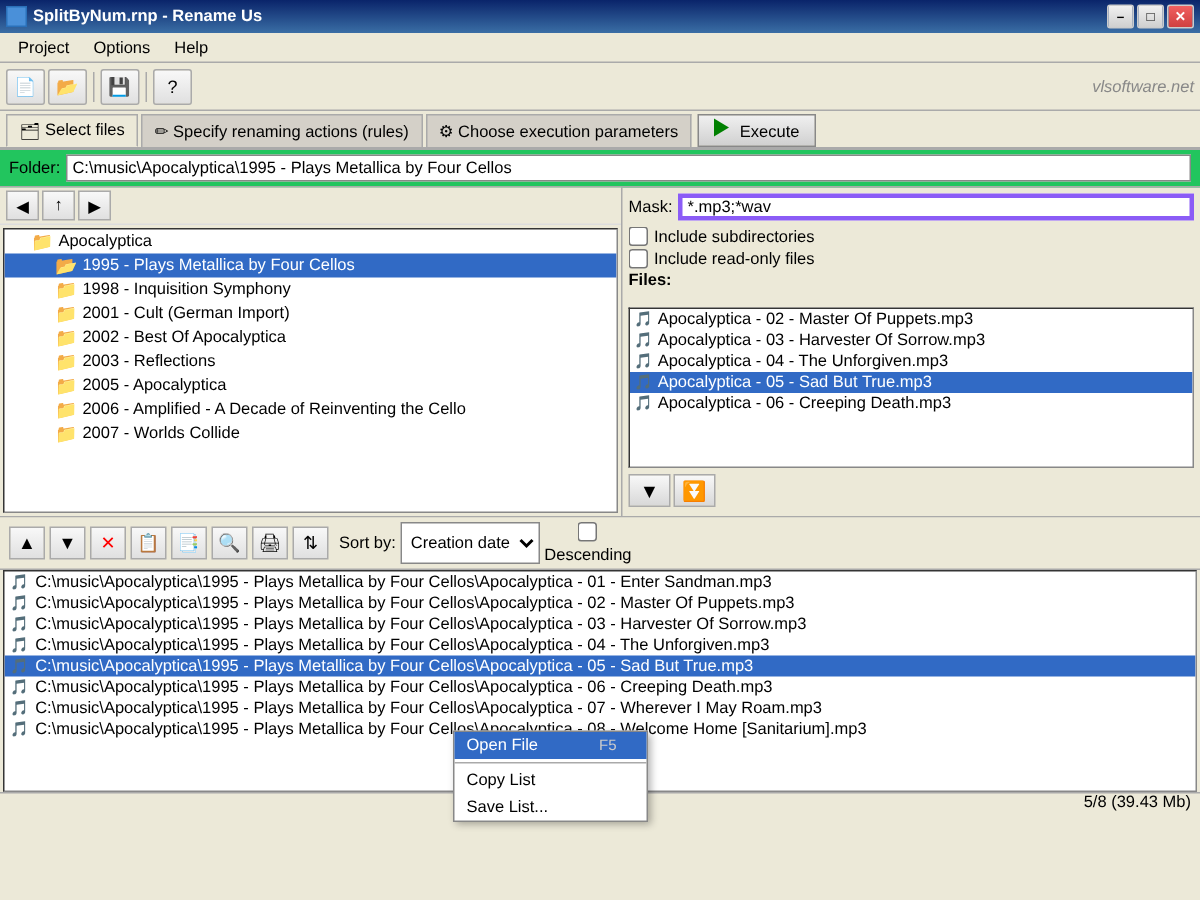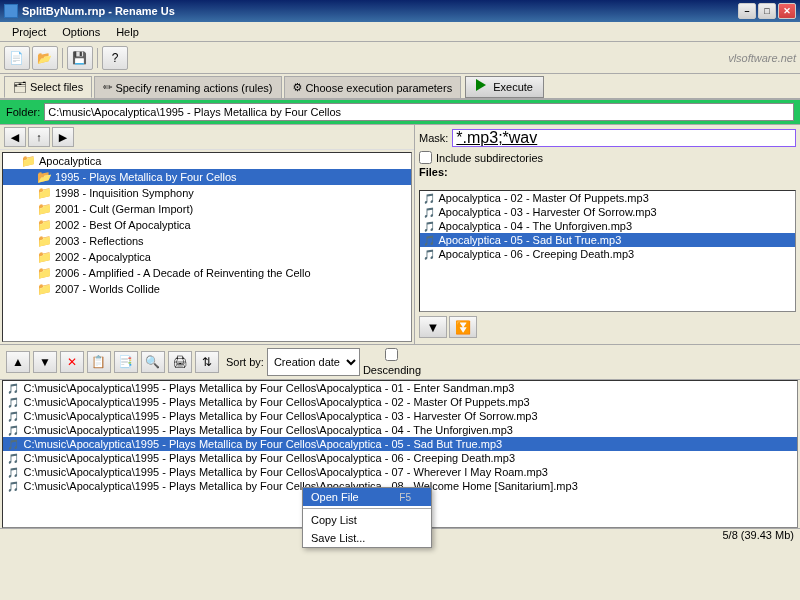--- a/index.html
+++ b/index.html
@@ -175,22 +175,22 @@
     
     .right-panel {
       flex: 1;
       display: flex;
       flex-direction: column;
       padding: 4px;
     }
     .mask-row { display: flex; align-items: center; gap: 4px; margin-bottom: 4px; }
     .mask-label { font-size: 11px; }
     .mask-input {
-      flex: 1; border: 1px solid #8b5cf6; height: 18px;
-      padding: 1px 3px; font-size: 16px; text-decoration: underline;
+      flex: 1; border: 3px solid #8b5cf6; height: 18px;
+      padding: 1px 3px; font-size: 11px;
     }
     .checkbox-row { display: flex; align-items: center; gap: 4px; margin-bottom: 2px; }
     .files-label { font-size: 11px; margin-bottom: 12px; font-weight: bold; }
     .files-list {
       flex: 1;
       background: white;
       border: 1px inset #888;
       overflow-y: auto;
       margin-bottom: 2px;
     }
@@ -389,21 +389,21 @@
       <div class="tree-item">
         <span class="tree-indent"></span>
           <span class="tree-indent"></span>
         <span class="folder-icon">📁</span>
         <span>2003 - Reflections</span>
       </div>
       <div class="tree-item">
         <span class="tree-indent"></span>
           <span class="tree-indent"></span>
         <span class="folder-icon">📁</span>
-        <span>2002 - Apocalyptica</span>
+        <span>2005 - Apocalyptica</span>
       </div>
       <div class="tree-item">
         <span class="tree-indent"></span>
           <span class="tree-indent"></span>
         <span class="folder-icon">📁</span>
         <span>2006 - Amplified - A Decade of Reinventing the Cello</span>
       </div>
       <div class="tree-item">
         <span class="tree-indent"></span>
           <span class="tree-indent"></span>
@@ -414,20 +414,24 @@
   </div>
 
   <div class="right-panel">
     <div class="mask-row">
       <span class="mask-label">Mask:</span>
       <input class="mask-input" type="text" value="*.mp3;*wav" style="">
     </div>
     <div class="checkbox-row">
       <input type="checkbox" id="subdir" style="">
       <label for="subdir">Include subdirectories</label>
+    </div>
+    <div class="checkbox-row">
+      <input type="checkbox" id="readonly" style="">
+      <label for="readonly">Include read-only files</label>
     </div>
     <div class="files-label">Files:</div>
     <div class="files-list">
       <div class="file-item">
         <span class="file-item-icon">🎵</span>
         <span>Apocalyptica - 02 - Master Of Puppets.mp3</span>
       </div>
       <div class="file-item">
         <span class="file-item-icon">🎵</span>
         <span>Apocalyptica - 03 - Harvester Of Sorrow.mp3</span>

